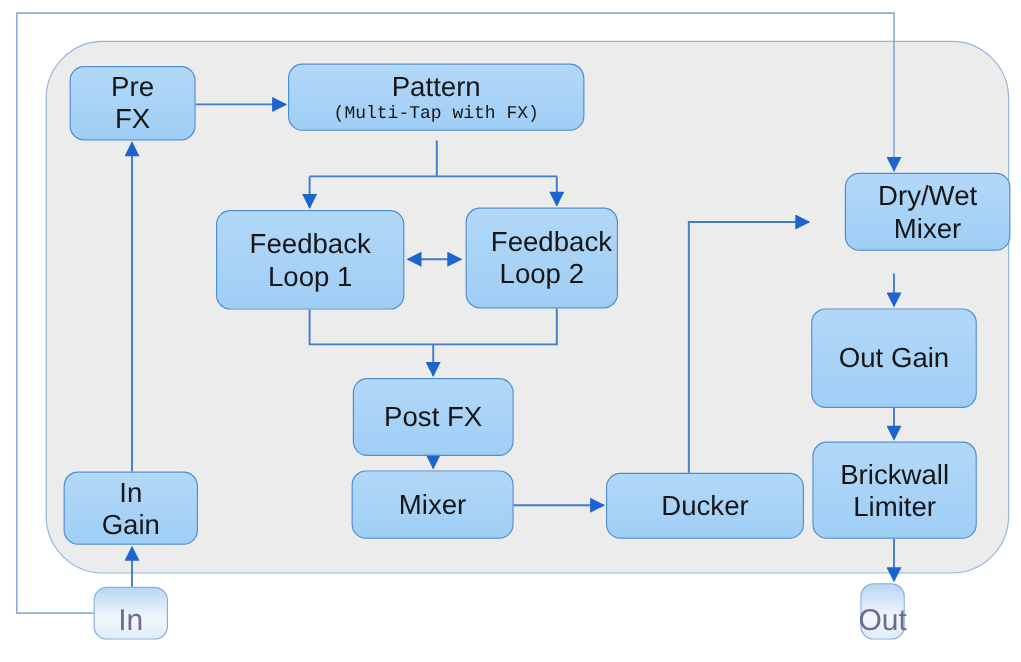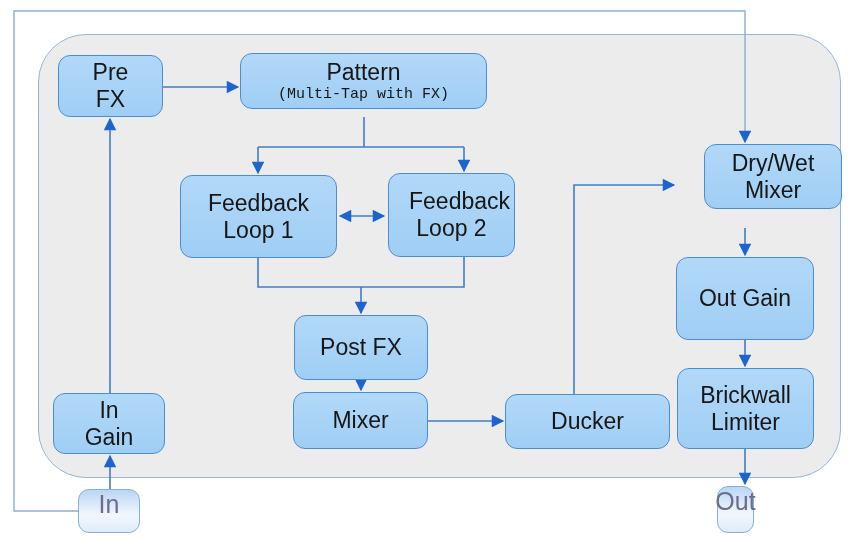--- a/index.html
+++ b/index.html
@@ -38,21 +38,21 @@
     padding: 2px 20px;
   }
   .node .sub { font-size: 15px; line-height: 1.1; margin-top: 1px; font-family: Liberation Mono, monospace; }
 
   .io-node {
     position: absolute;
     box-sizing: border-box;
     background: linear-gradient(to bottom, #b9d6f3 0%, #f2f7fd 60%, #dfecf9 100%);
     border: 1.5px solid #87aede;
     border-radius: 11px;
-    display: flex; align-items: flex-start; justify-content: center;
+    display: flex; align-items: flex-end; justify-content: center;
     text-align: center;
     color: #6e6b8c;
     font-size: 25px;
   }
 </style>
 </head>
 <body>
 
 <div class="stage">
 

